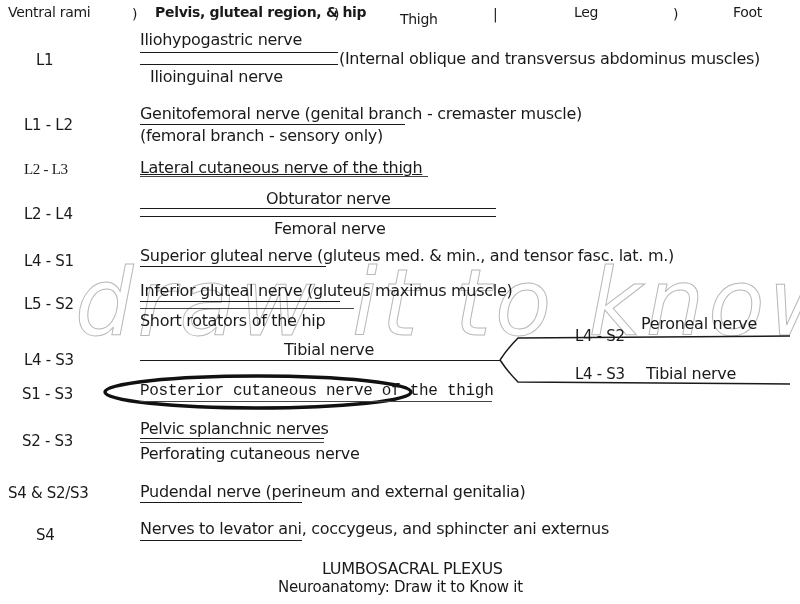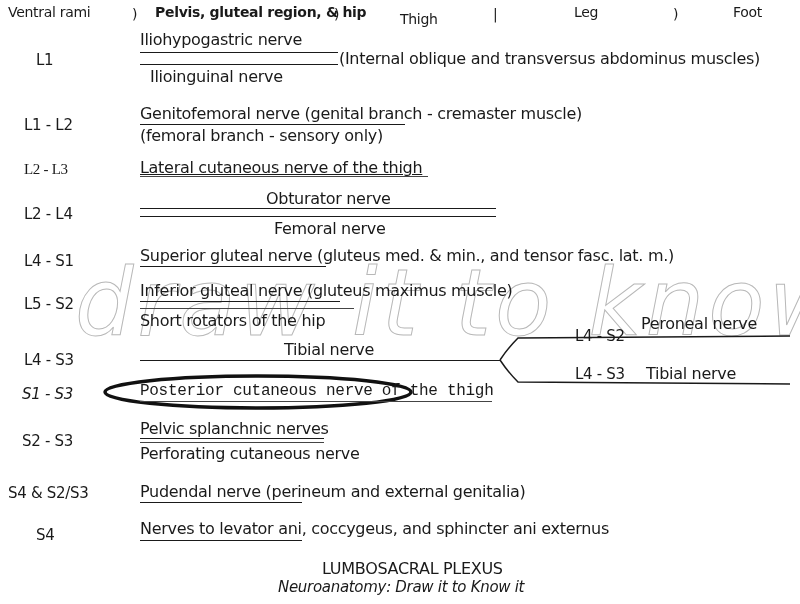--- a/index.html
+++ b/index.html
@@ -3,21 +3,21 @@
 <meta charset="utf-8">
 <style>
   html, body { margin: 0; padding: 0; background: #ffffff; }
   body { width: 800px; height: 604px; position: relative; overflow: hidden;
          font-family: "DejaVu Sans", sans-serif; color: #1a1a1a; }
   .t { position: absolute; white-space: nowrap; font-size: 16px; line-height: 16px; letter-spacing: -0.3px; }
   .hdr { font-size: 14px; text-align: right; }
   .root { font-size: 15px; }
   .ln { position: absolute; height: 0; border-top: 1.5px solid #1a1a1a; }
   .ln.thin { border-top-width: 1px; border-color: #444; }
-  .it { font-style: italic; }
+  .it { }
   .wm { position: absolute; left: 75px; top: 258px; font-family: "DejaVu Sans", sans-serif;
         font-size: 92px; line-height: 92px; color: transparent; -webkit-text-stroke: 1px #b8b8b8;
         letter-spacing: 4px; white-space: nowrap; font-style: italic; }
   svg.overlay { position: absolute; left: 0; top: 0; }
 </style>
 </head>
 <body>
 
 <div class="wm">draw it to know it.</div>
 
@@ -87,21 +87,21 @@
   <div class="t" style="left:646px;top:366px;">Tibial nerve</div>
 </div>
 
 <svg class="overlay" width="800" height="604">
   <path d="M500 360 Q508 348 518 338 L790 336" fill="none" stroke="#1a1a1a" stroke-width="1.5"></path>
   <path d="M500 360 Q508 372 518 382 L790 384" fill="none" stroke="#1a1a1a" stroke-width="1.5"></path>
   <ellipse cx="258" cy="392" rx="153" ry="16" fill="none" stroke="#111" stroke-width="3.5"></ellipse>
 </svg>
 
 <div>
-  <div class="t root" style="left:22px;top:386px;font-style:italic;">S1 - S3</div>
+  <div class="t root" style="left:22px;top:386px;">S1 - S3</div>
   <div class="t" style="left:140px;top:383px;font-family:Liberation Mono, monospace;">Posterior cutaneous nerve of the thigh</div>
   <div class="ln thin" style="left:140px;top:401px;width:352px;"></div>
 </div>
 
 <div>
   <div class="t root" style="left:22px;top:433px;">S2 - S3</div>
   <div class="t" style="left:140px;top:421px;">Pelvic splanchnic nerves</div>
   <div class="ln" style="left:140px;top:438px;width:184px;"></div>
   <div class="ln thin" style="left:140px;top:442px;width:184px;"></div>
   <div class="t" style="left:140px;top:446px;">Perforating cutaneous nerve</div>

